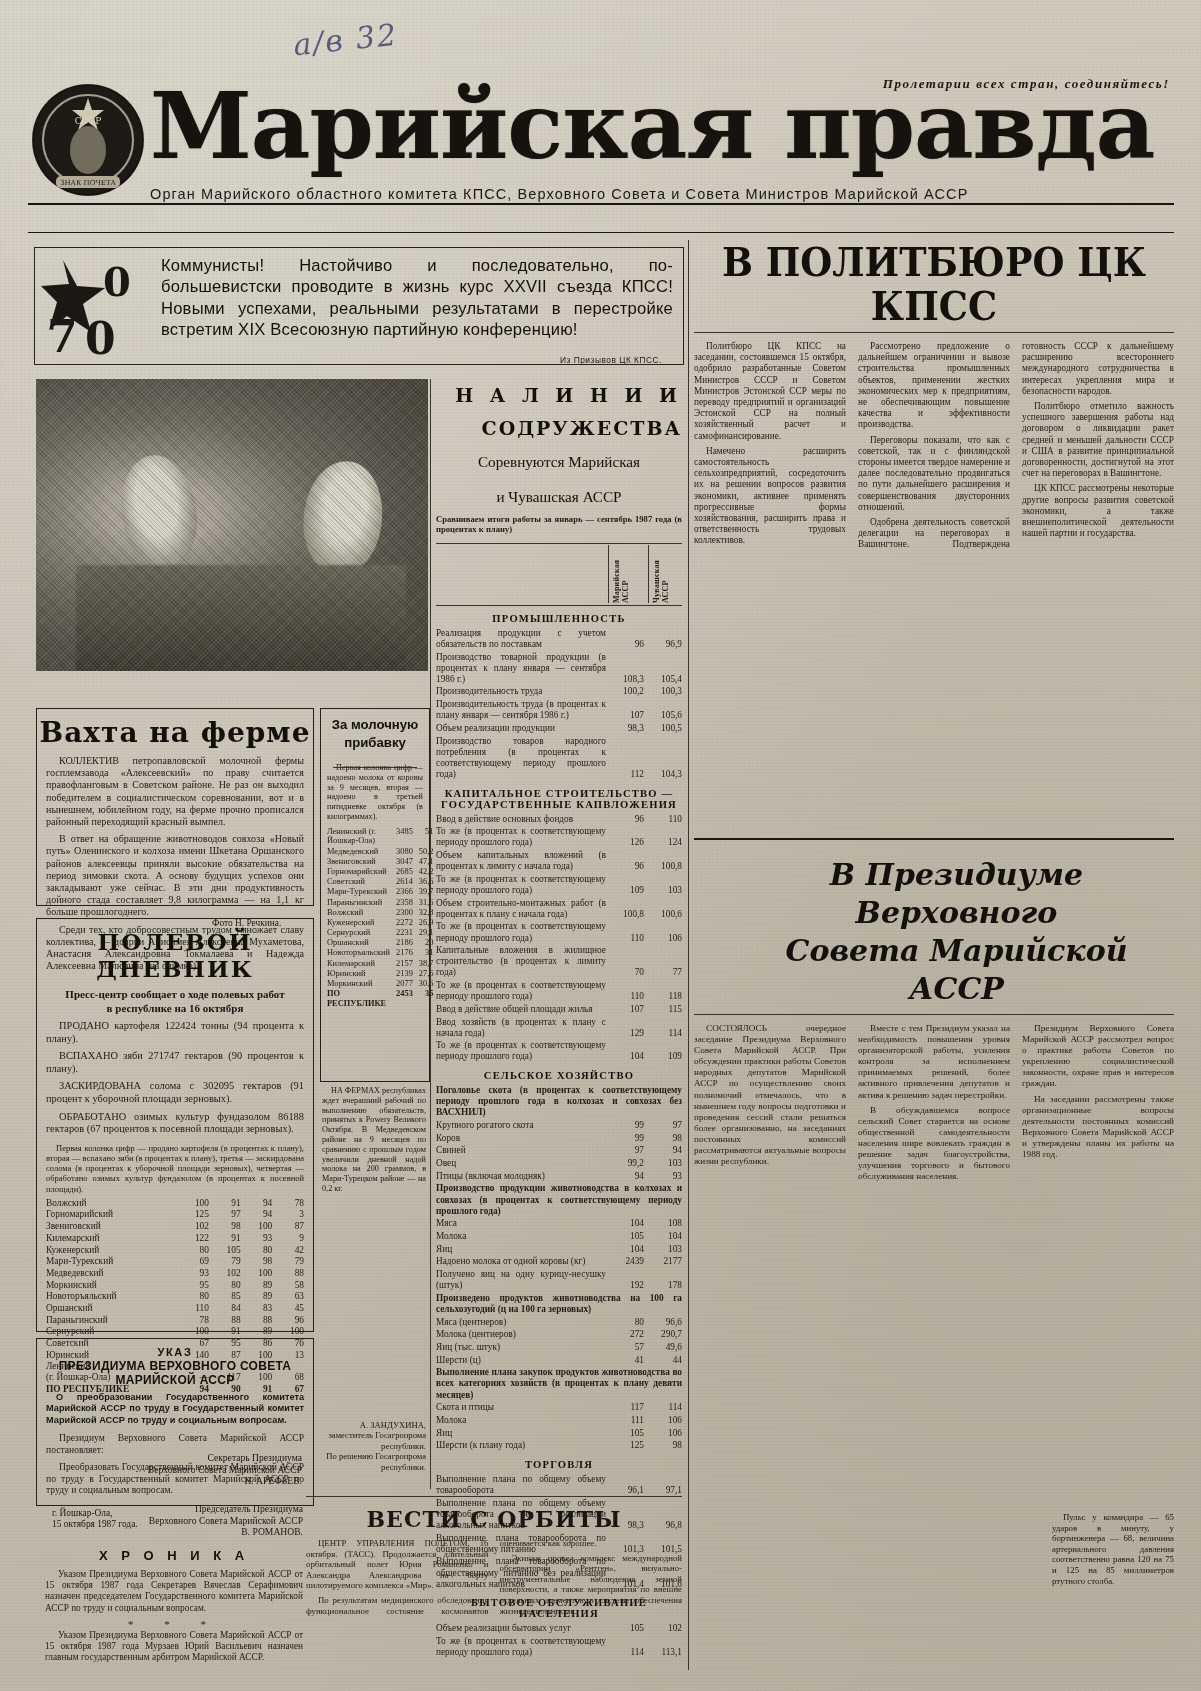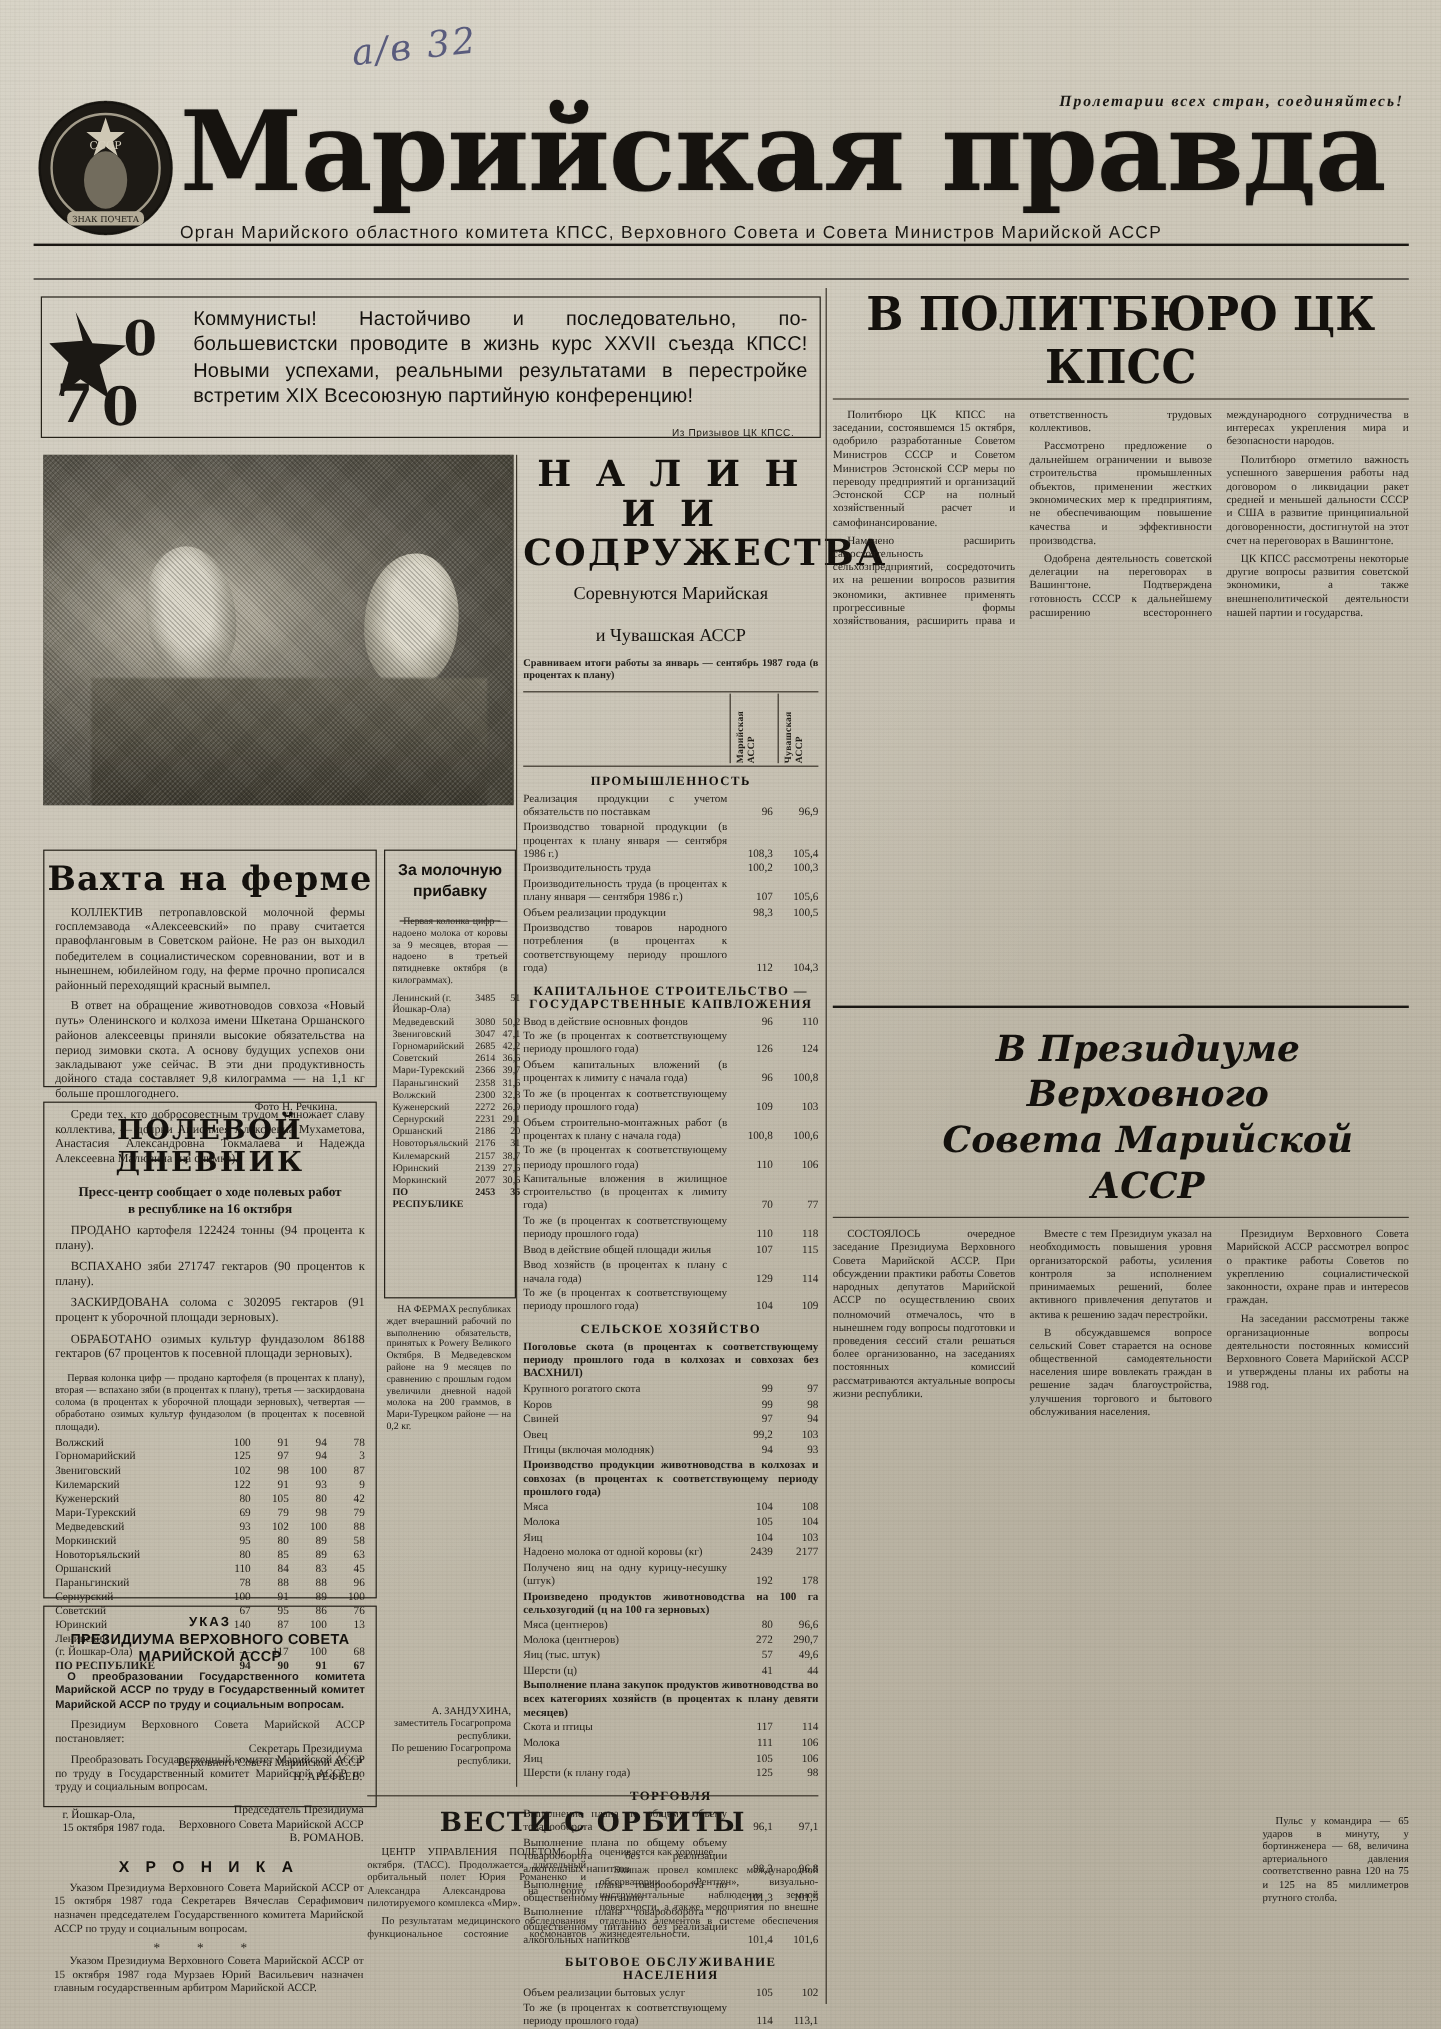--- a/index.html
+++ b/index.html
@@ -119,22 +119,22 @@
   
   table.dt{border-collapse:collapse;width:100%;
     font-family:"Liberation Serif", serif;font-size:10.2px;color:#201c16;}
   table.dt td{padding:0 0 .6px 0;vertical-align:top;}
   table.dt td.n{text-align:right;padding-left:6px;white-space:nowrap;}
   table.dt td.nm{text-align:left;}
 
   
   .midbox{position:absolute;left:436px;top:379px;width:246px;}
   .mid-title{
-    font-family:"DejaVu Serif", serif;font-weight:700;font-size:30px;line-height:33px;
-    letter-spacing:5px;text-align:center;color:#14110d;
+    font-family:"DejaVu Serif", serif;font-weight:700;font-size:19px;line-height:33px;
+    letter-spacing:5px;text-align:right;color:#14110d;
   }
   .mid-sub{
     font-family:"Liberation Serif", serif;font-size:15.2px;line-height:19px;
     text-align:center;color:#14110d;margin-top:7px;
   }
   .mid-note{
     font-family:"Liberation Serif", serif;font-size:8.6px;line-height:10.4px;
     color:#23201a;margin-top:8px;text-align:justify;font-weight:700;
   }
   .colhead{
@@ -788,20 +788,21 @@
   </div>
 
   <div class="hair" style="left:688px;top:240px;width:1px;height:1430px;"></div>
   <div class="rcol">
     <div class="r-title">В ПОЛИТБЮРО ЦК КПСС</div>
     <div class="hair" style="position:relative;margin-top:4px;width:480px;height:1px;"></div>
     <div class="threecol" id="politburo-text">
         <p>Политбюро ЦК КПСС на заседании, состоявшемся 15 октября, одобрило разработанные Советом Министров СССР и Советом Министров Эстонской ССР меры по переводу предприятий и организаций Эстонской ССР на полный хозяйственный расчет и самофинансирование.</p>
         <p>Намечено расширить самостоятельность сельхозпредприятий, сосредоточить их на решении вопросов развития экономики, активнее применять прогрессивные формы хозяйствования, расширить права и ответственность трудовых коллективов.</p>
         <p>Рассмотрено предложение о дальнейшем ограничении и вывозе строительства промышленных объектов, применении жестких экономических мер к предприятиям, не обеспечивающим повышение качества и эффективности производства.</p>
+        <p>Переговоры показали, что как с советской, так и с финляндской стороны имеется твердое намерение и далее последовательно продвигаться по пути дальнейшего расширения и совершенствования двусторонних отношений.</p>
         <p>Одобрена деятельность советской делегации на переговорах в Вашингтоне. Подтверждена готовность СССР к дальнейшему расширению всестороннего международного сотрудничества в интересах укрепления мира и безопасности народов.</p>
         <p>Политбюро отметило важность успешного завершения работы над договором о ликвидации ракет средней и меньшей дальности СССР и США в развитие принципиальной договоренности, достигнутой на этот счет на переговорах в Вашингтоне.</p>
         <p>ЦК КПСС рассмотрены некоторые другие вопросы развития советской экономики, а также внешнеполитической деятельности нашей партии и государства.</p>
       </div>
   </div>
 
   <div class="rule-heavy" style="left:694px;top:838px;width:480px;height:2px;"></div>
 
   <div style="position:absolute;left:694px;top:856px;width:480px;">
     <div class="r-title2">В Президиуме Верховного</div>

